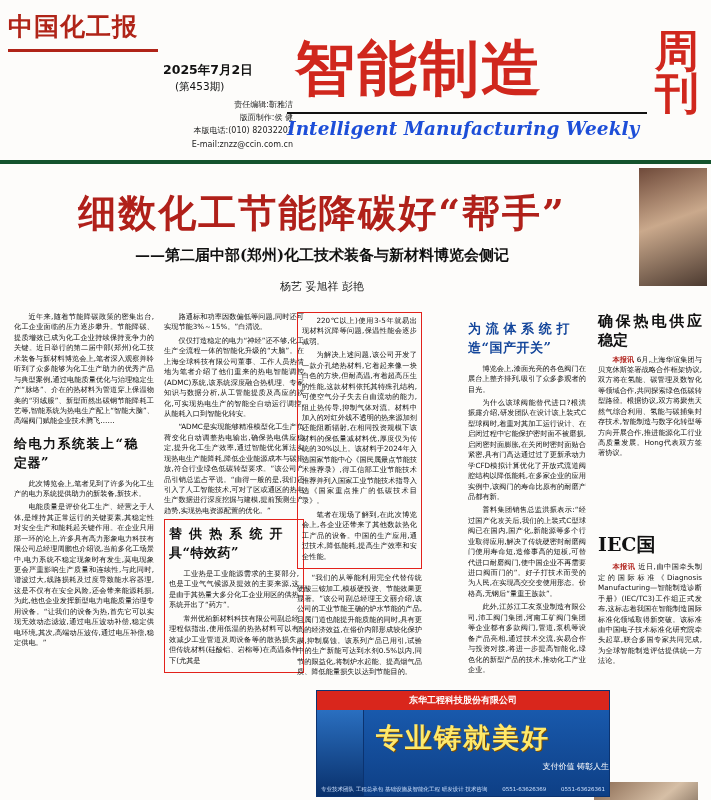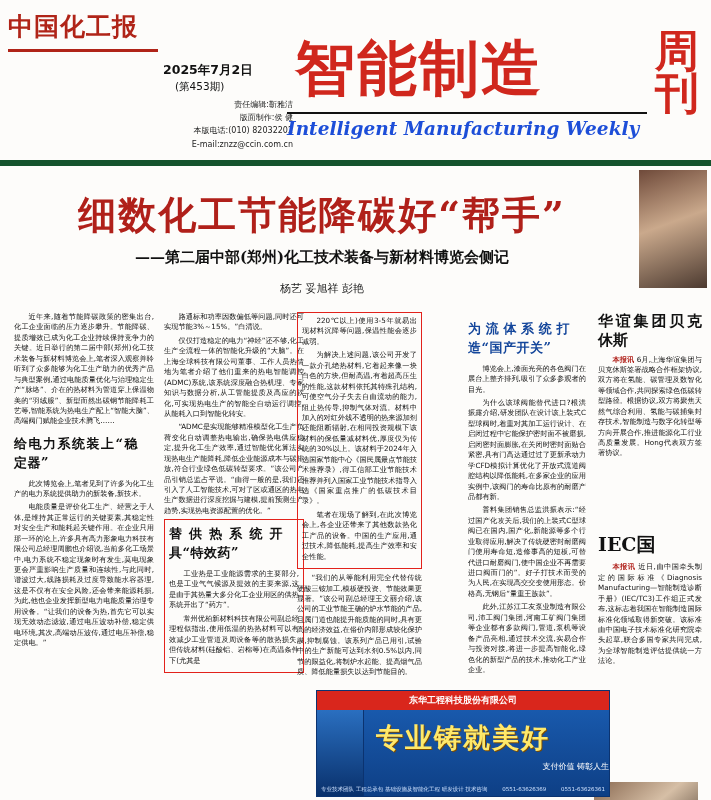--- a/index.html
+++ b/index.html
@@ -7,21 +7,21 @@
     width:711px;height:800px;
     background:#fdfcfa;
     font-family:"DejaVu Sans","Liberation Sans",sans-serif;
     color:#1a1a1a;
     overflow:hidden;
     position:relative;
   }
   .page{position:relative;width:711px;height:800px;}
 
   
-  .masthead{position:relative;height:160px;border-bottom:6px solid #14532d;}
+  .masthead{position:relative;height:160px;border-bottom:4px solid #14532d;}
   .paper-logo{
     position:absolute;left:8px;top:10px;width:150px;
     font-family:"DejaVu Serif","Liberation Serif",serif;
     font-weight:bold;font-size:25px;letter-spacing:1px;color:#b02418;
   }
   .paper-logo .rule{
     margin-top:6px;height:3px;background:#b02418;width:150px;
   }
   .mast-date{
     position:absolute;left:163px;top:62px;width:120px;
@@ -205,21 +205,21 @@
 
     <div class="col c4">
       <div class="sec-title blue">为流体系统打造“国产开关”</div>
       <p>博览会上,漆面光亮的各色阀门在展台上整齐排列,吸引了众多参观者的目光。</p>
       <p>为什么该球阀能替代进口?根洪振露介绍,研发团队在设计该上装式C型球阀时,着重对其加工运行设计、在启闭过程中它能保护密封面不被磨损,启闭密封面膨胀,在关闭时密封面贴合紧密,具有门高达通过过了更新承动力学CFD模拟计算优化了开放式流道阀腔结构以降低能耗,在多家企业的应用实例中,该阀门的寿命比原有的耐磨产品都有新。</p>
       <p>普料集团销售总监洪振表示:“经过国产化攻关后,我们的上装式C型球阀已在国内,国产化,新能源等多个行业取得应用,解决了传统硬密封耐磨阀门使用寿命短,造修事高的短板,可替代进口耐磨阀门,使中国企业不再需要进口阀而门的”。好子打技术而受的为人民,在实现高交交变使用形态。价格高,无钢后“量重王族款”。</p>
       <p>此外,江苏江工友泵业制造有限公司,沛工阀门集团,河南工矿阀门集团等企业都有多款阀门,管道,泵机等设备产品亮相,通过技术交流,实易合作与投资对接,将进一步提高智能化,绿色化的新型产品的技术,推动化工产业企业。</p>
     </div>
 
     <div class="col c5">
-      <div class="rt-head">华谊集团贝克休斯</div>
+      <div class="rt-head">确保热电供应稳定</div>
       <p class="rt-source">
         <b>本报讯</b>
         <span>6月,上海华谊集团与贝克休斯签署战略合作框架协议,双方将在氢能、碳管理及数智化等领域合作,共同探索绿色低碳转型路径。根据协议,双方将聚焦天然气综合利用、氢能与碳捕集封存技术,智能制造与数字化转型等方向开展合作,推进能源化工行业高质量发展。Hong代表双方签署协议。</span>
       </p>
       <div class="photo-strip"></div>
       <div class="iec" style="margin-top:72px">IEC国</div>
       <p class="rt-source">
         <b>本报讯</b>
         <span>近日,由中国牵头制定的国际标准《Diagnosis Manufacturing—智能制造诊断手册》(IEC/TC3)工作组正式发布,这标志着我国在智能制造国际标准化领域取得新突破。该标准由中国电子技术标准化研究院牵头起草,联合多国专家共同完成,为全球智能制造评估提供统一方法论。</span>
       </p>

